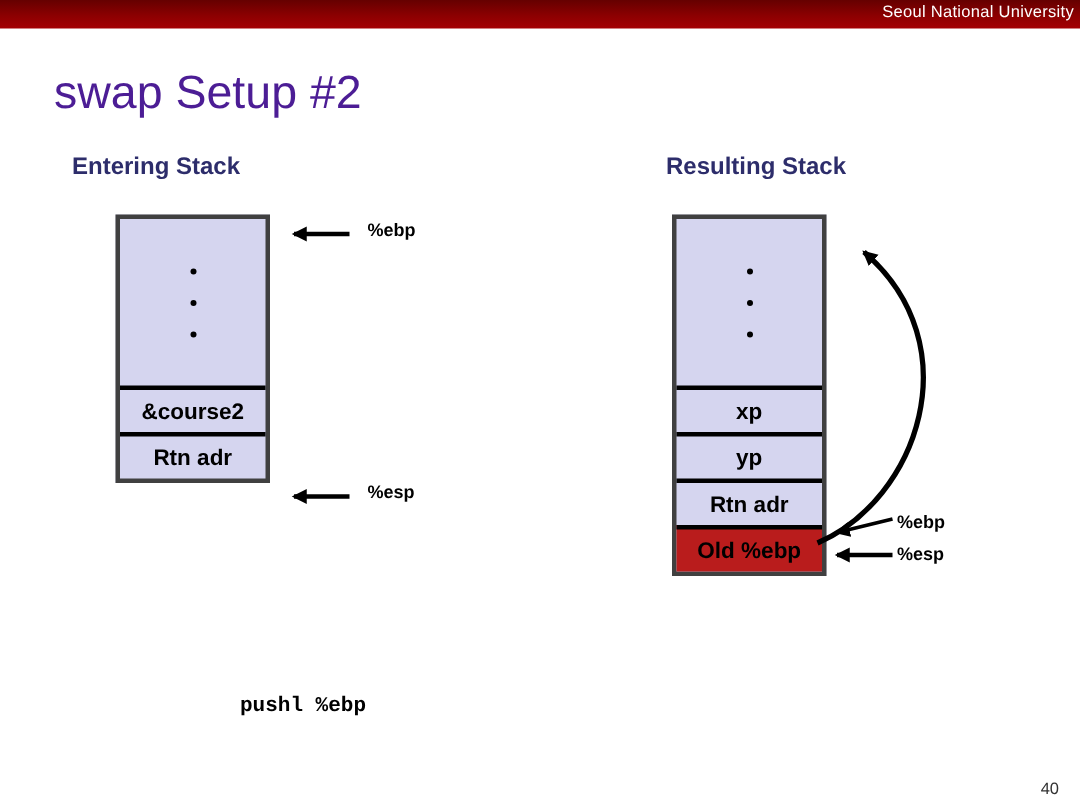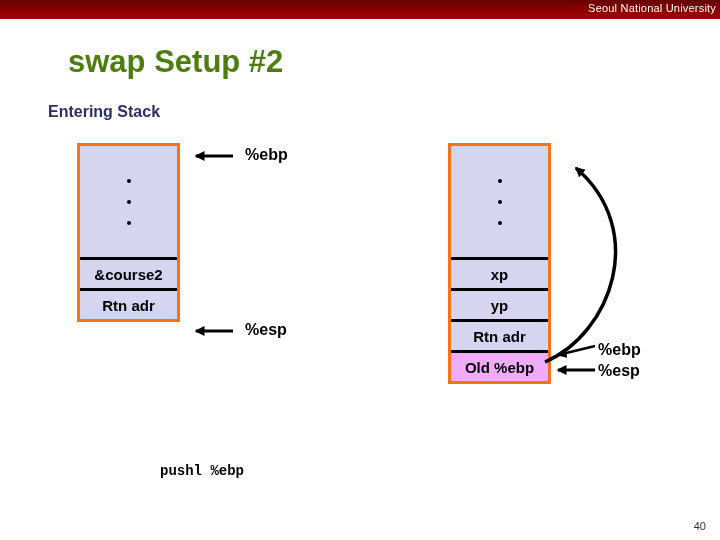--- a/index.html
+++ b/index.html
@@ -11,47 +11,47 @@
   .topbar {
     position:absolute; top:0; left:0; width:720px; height:19px;
     background:linear-gradient(180deg,#650000 0%,#8c0001 55%,#a40003 100%);
   }
   .topbar-text {
     position:absolute; top:2px; right:4px;
     color:#ffffff; font-size:11px; font-weight:400; letter-spacing:0.2px;
   }
   .slide-title {
     position:absolute; left:36px; top:44px;
-    font-size:31px; font-weight:bold; color:#4d7c0f; letter-spacing:0px;margin-left:32px;
+    font-size:31px; font-weight:normal; color:#4c1d95; letter-spacing:0px;
   }
   .section-label {
     position:absolute; font-size:16px; font-weight:bold; color:#2d2d6b;
   }
   .section-label.entering { left:48px; top:103px;text-align:center; }
   .section-label.resulting { left:444px; top:103px; }
 
   .stack {
-    position:absolute; width:97px; border:3px solid #f97316;
+    position:absolute; width:97px; border:3px solid #404040;
     background:#d5d5ef;
   }
   .stack.left  { left:77px;  top:143px; }
   .stack.right { left:448px; top:143px; }
   .stack-top { position:relative; height:111px; }
   .dots { position:absolute; left:0; top:33px; width:100%;
           display:flex; flex-direction:column; align-items:center; gap:17px; }
   .dot { width:4px; height:4px; background:#000; border-radius:50%; }
   .stack-cell {
     height:28px; border-top:3px solid #000000;
     display:flex; align-items:center; justify-content:center;
     font-size:15px; font-weight:bold; color:#000000;
   }
-  .stack-cell.old-ebp { background:#f0abfc; }
+  .stack-cell.old-ebp { background:#b91c1c; }
 
   .reg-label {
-    position:absolute; font-size:16px; font-weight:bold; color:#000000;
+    position:absolute; font-size:12px; font-weight:bold; color:#000000;
   }
   .reg-ebp-left  { left:245px; top:146px; }
   .reg-esp-left  { left:245px; top:321px; }
   .reg-ebp-right { left:598px; top:341px; }
   .reg-esp-right { left:598px; top:362px; }
 
   .arrow-layer { position:absolute; left:0; top:0; pointer-events:none; }
 
   .code-block {
     position:absolute; left:124px; top:406px;
@@ -71,20 +71,21 @@
 
 <div class="slide">
 
   <div class="topbar">
     <span class="topbar-text">Seoul National University</span>
   </div>
 
   <div class="slide-title">swap Setup #2</div>
 
   <div class="section-label entering">Entering Stack</div>
+  <div class="section-label resulting">Resulting Stack</div>
 
   <div class="stack left">
     <div class="stack-top">
       <div class="dots">
         <div class="dot"></div>
         <div class="dot"></div>
         <div class="dot"></div>
       </div>
     </div>
     <div class="stack-cell">&amp;course2</div>

